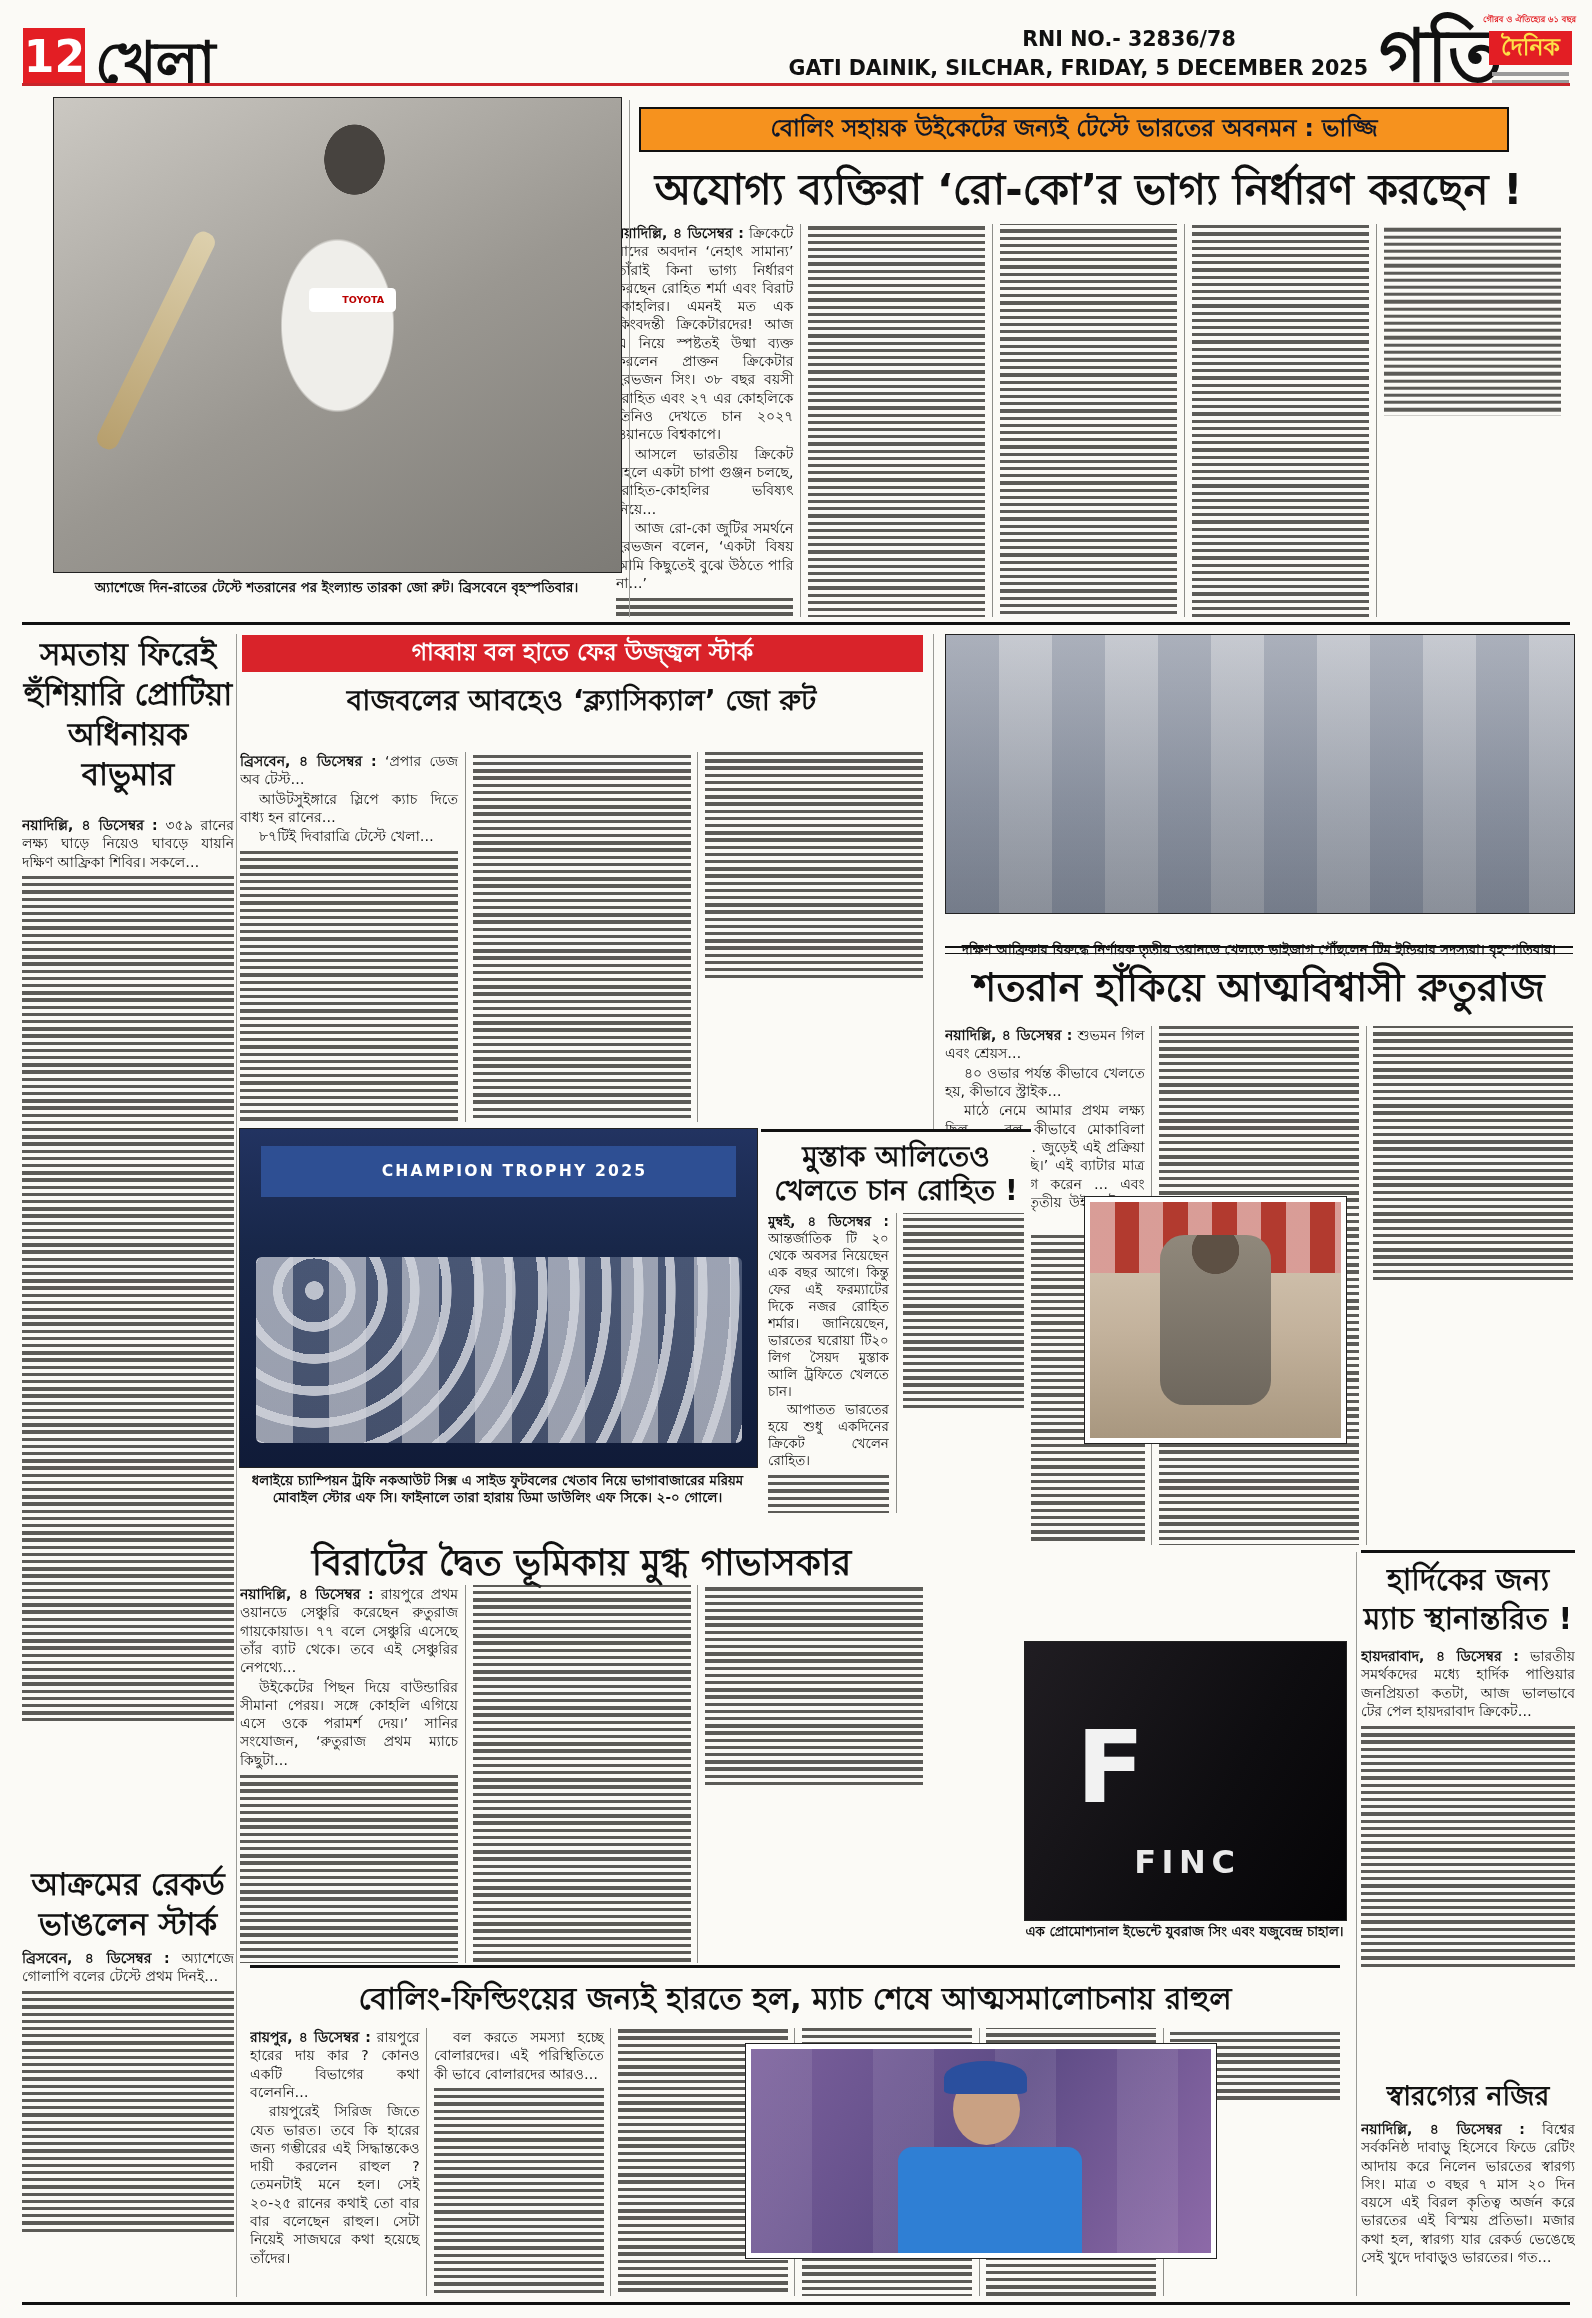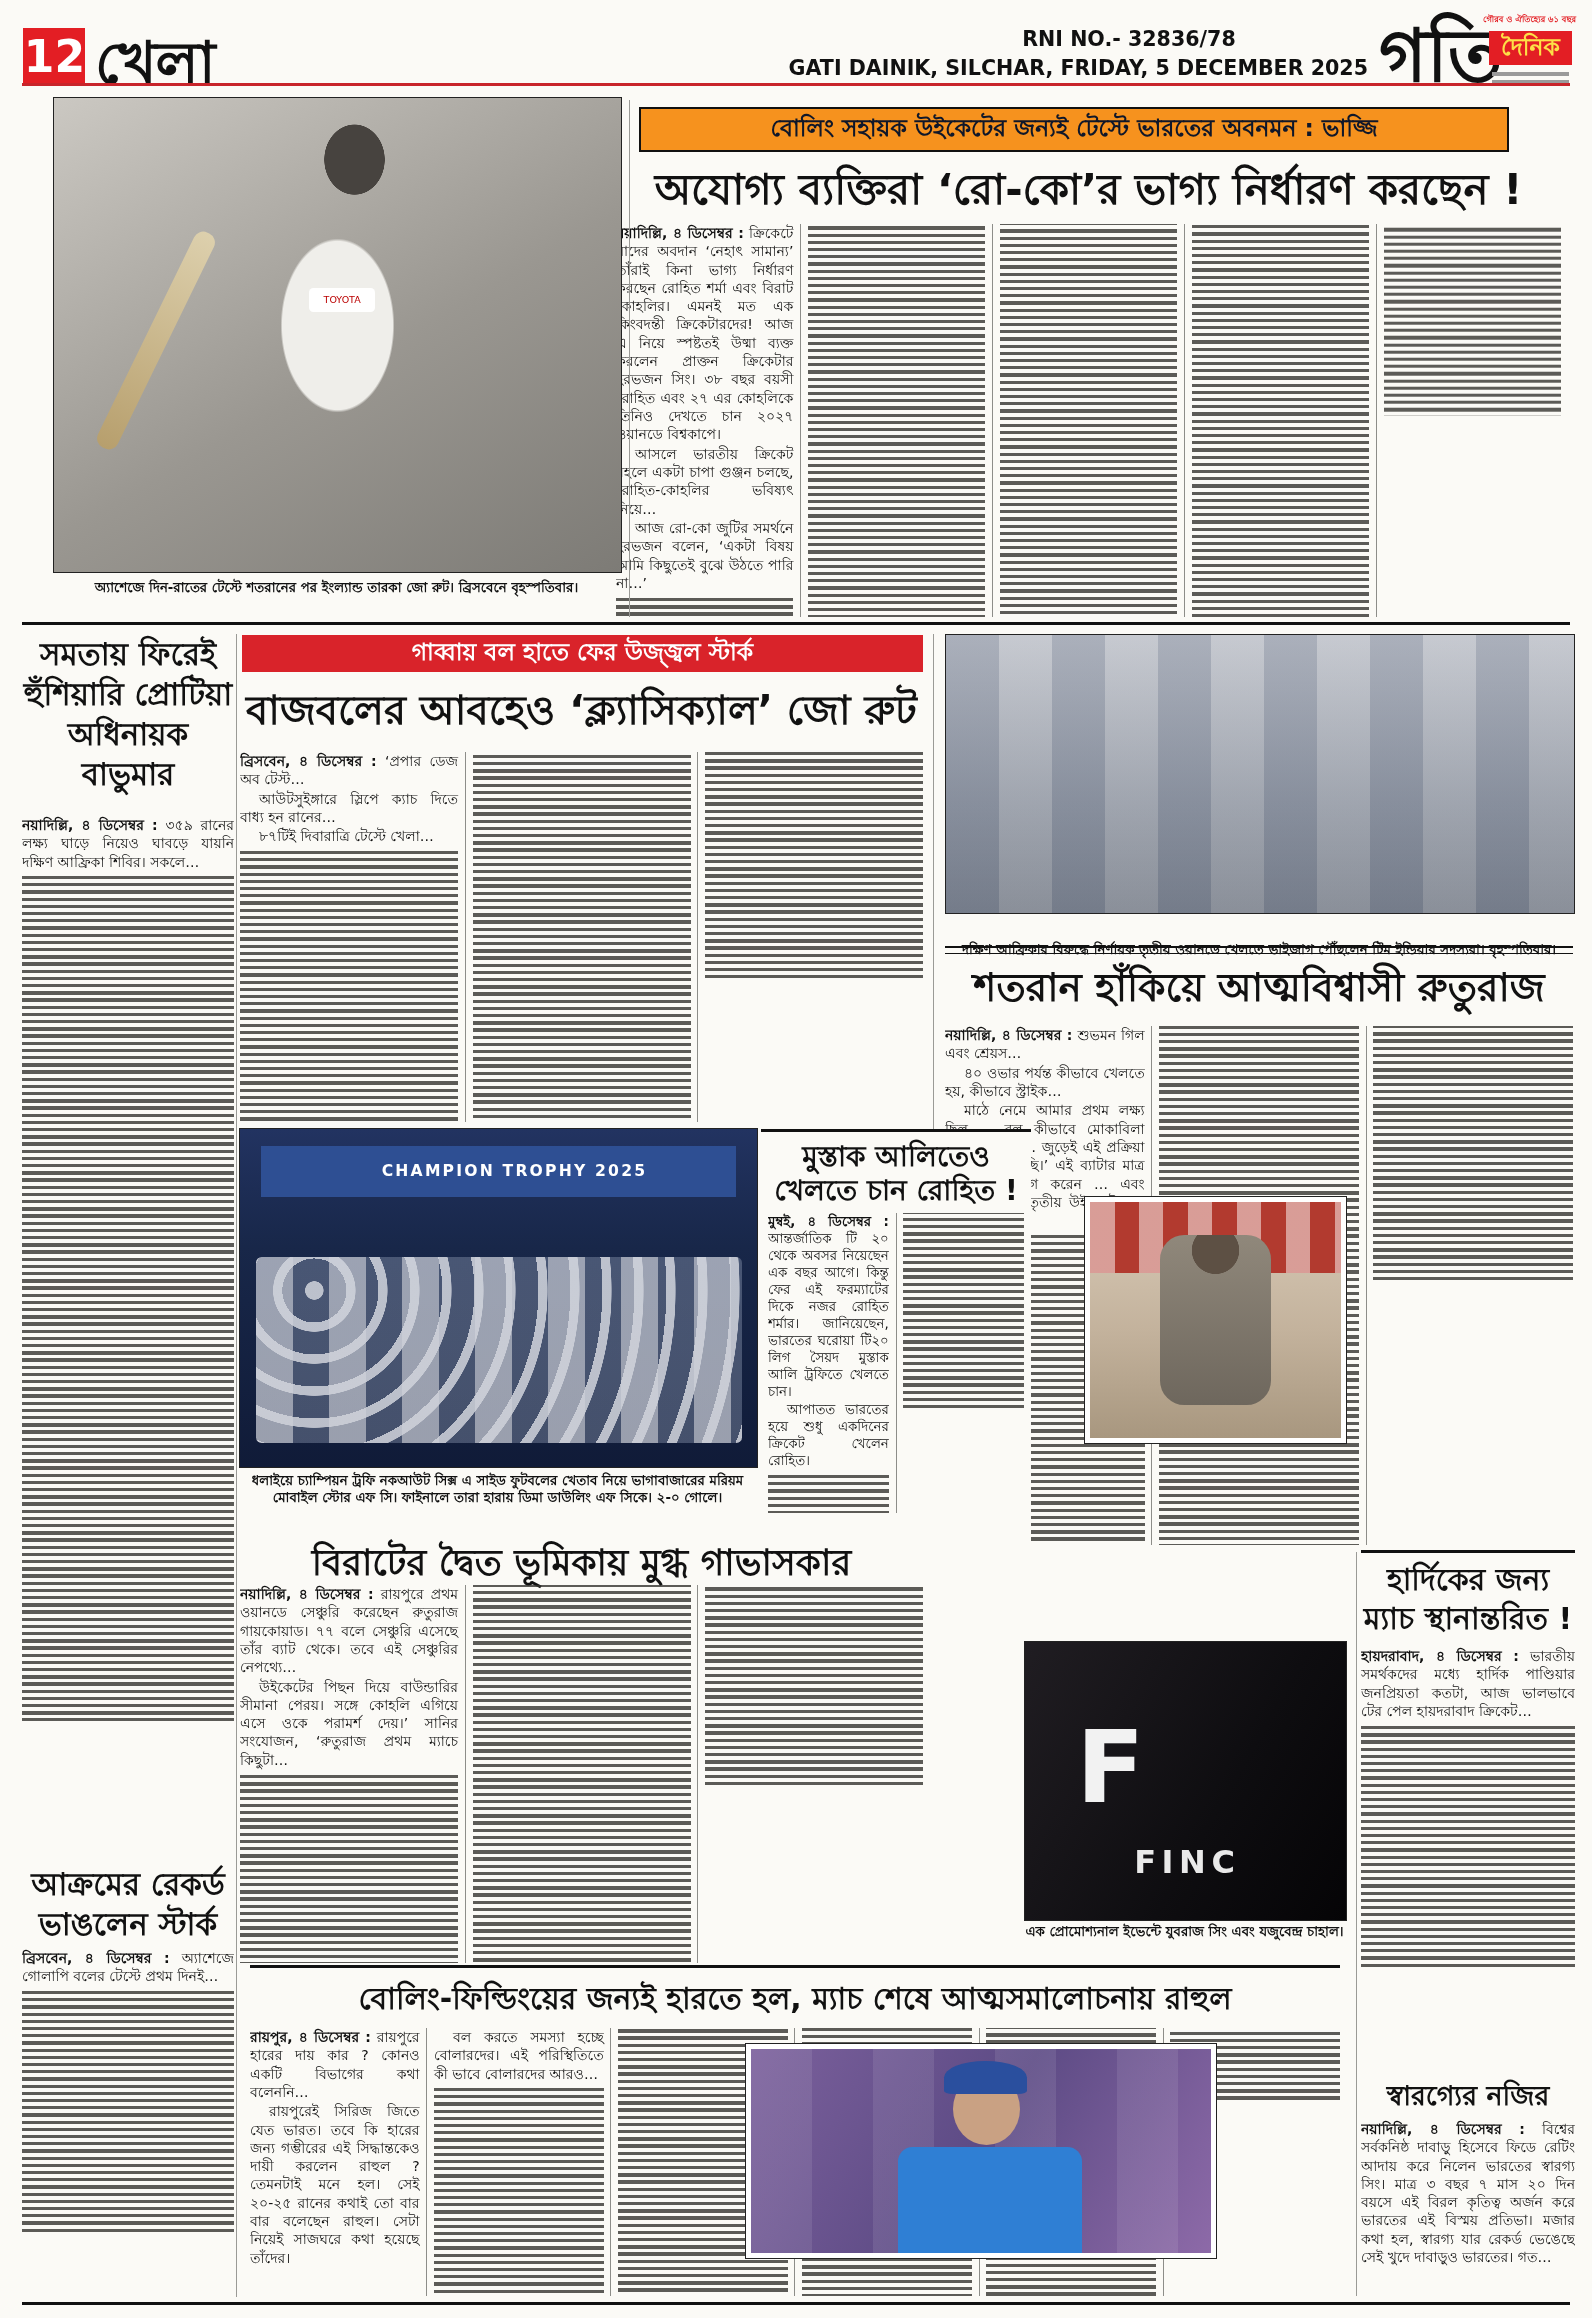--- a/index.html
+++ b/index.html
@@ -25,21 +25,21 @@
   .photo{border:1.7px solid #222;overflow:hidden;}
   .cap{font-size:13.3px;font-weight:600;text-align:center;line-height:17px;}
   #ph-root{left:53px;top:97px;width:567px;height:474px;
     background:radial-gradient(50px 58px at 53% 13%,#47433f 0 60%,transparent 61%),
     radial-gradient(95px 145px at 50% 48%,#efeeea 0 58%,transparent 60%),
     linear-gradient(150deg,#cbc8c2,#9a9791 55%,#7d7b76);}
   #ph-root .bat{position:absolute;left:16%;top:26%;width:22px;height:239px;border-radius:10px;
     background:linear-gradient(#ddd0ad,#b79f6d);transform:rotate(26deg);}
   #ph-root .sponsor{position:absolute;left:45%;top:40%;width:66px;height:24.5px;background:#fff;
     border-radius:4.4px;display:flex;align-items:center;justify-content:center;
-    font-size:9.5px;font-weight:400;color:#b00;}
+    font-size:9.5px;font-weight:700;color:#b00;padding-left:21px;}
   #cap-root{left:53px;top:579px;width:567px;}
   #rule-top{left:22px;top:622px;width:1548px;height:3.3px;}
   #ph-team{left:945px;top:634px;width:628px;height:278px;
     background:repeating-linear-gradient(90deg,rgba(55,70,100,.30) 0 53px,rgba(120,130,150,.22) 53px 106px),
     linear-gradient(#dddee1,#abafb6 60%,#8f939a);}
   #cap-team{left:945px;top:941px;width:628px;}
   #rule-team{left:945px;top:946px;width:628px;height:5px;border-top:2.2px solid #111;border-bottom:1.1px solid #111;background:transparent;}
   #ph-trophy{left:239px;top:1128px;width:517px;height:338px;background:linear-gradient(#223361,#182749 35%,#101b38);}
   #ph-trophy .banner{position:absolute;top:5%;left:4%;right:4%;height:15%;background:#2e4f93;color:#fff;
     display:flex;align-items:center;justify-content:center;font-size:15.6px;font-weight:700;letter-spacing:2.2px;padding-left:32px;}
@@ -62,21 +62,21 @@
     linear-gradient(120deg,#7b609c,#5d4b85 50%,#8d6aa8);}
   #ph-klr .jersey{position:absolute;left:32%;bottom:0;width:40%;height:52%;background:#2f7fd4;border-radius:14.5px 14.5px 0 0;}
   #ph-klr .head{position:absolute;left:44%;top:12%;width:67px;height:72px;border-radius:50%;background:#c9a183;}
   #ph-klr .hat{position:absolute;left:42%;top:6%;width:83px;height:33px;border-radius:50% 50% 10% 10%;background:#2a4f9e;}
   
   #lead-kicker{left:639px;top:107px;width:866px;height:41px;background:#f6921e;border:2.2px solid #111;
     color:#0f172a;font-size:23.4px;font-weight:800;display:flex;align-items:center;justify-content:center;}
   #lead-head{left:616px;top:157px;width:945px;font-size:42px;font-weight:800;text-align:center;white-space:nowrap;overflow:hidden;}
   #root-kicker{left:242px;top:635px;width:681px;height:37px;background:#d9232a;color:#fff;
     font-size:23.4px;font-weight:800;display:flex;align-items:center;justify-content:center;}
-  #root-head{left:240px;top:679px;width:683px;font-size:40px;font-weight:800;text-align:center;white-space:nowrap;overflow:hidden;}
+  #root-head{left:240px;top:679px;width:683px;font-size:28px;font-weight:800;text-align:center;white-space:nowrap;overflow:hidden;}
   #ruturaj-head{left:945px;top:957px;width:628px;font-size:39px;font-weight:800;text-align:center;white-space:nowrap;overflow:hidden;}
   #gav-head{left:240px;top:1535px;width:683px;font-size:36px;font-weight:800;text-align:center;white-space:nowrap;overflow:hidden;}
   #rahul-rule{left:250px;top:1965px;width:1090px;height:3.3px;}
   #rahul-head{left:250px;top:1975px;width:1090px;font-size:30px;font-weight:800;text-align:center;white-space:nowrap;overflow:hidden;}
   .rail-head{font-size:31px;font-weight:800;text-align:center;line-height:40px;}
   #bavuma-head{left:22px;top:634px;width:212px;}
   #starc-head{left:22px;top:1864px;width:212px;}
   #hardik-rule{left:1361px;top:1550px;width:214px;height:3.3px;}
   #hardik-head{left:1361px;top:1560px;width:214px;font-size:30px;line-height:39px;}
   #swar-head{left:1361px;top:2080px;width:214px;font-size:27px;line-height:32px;}

